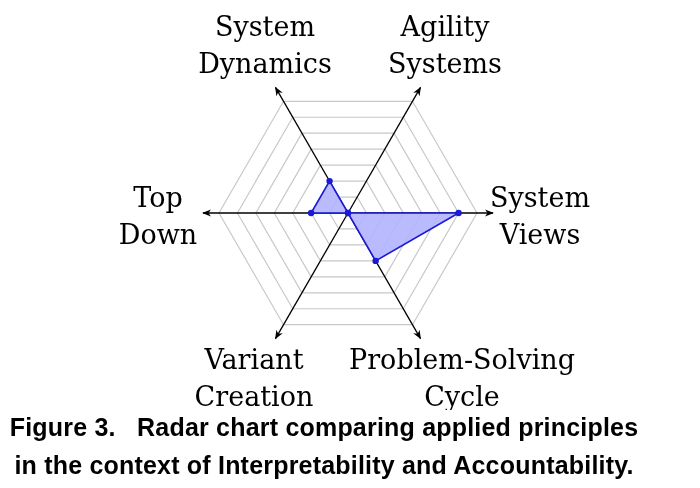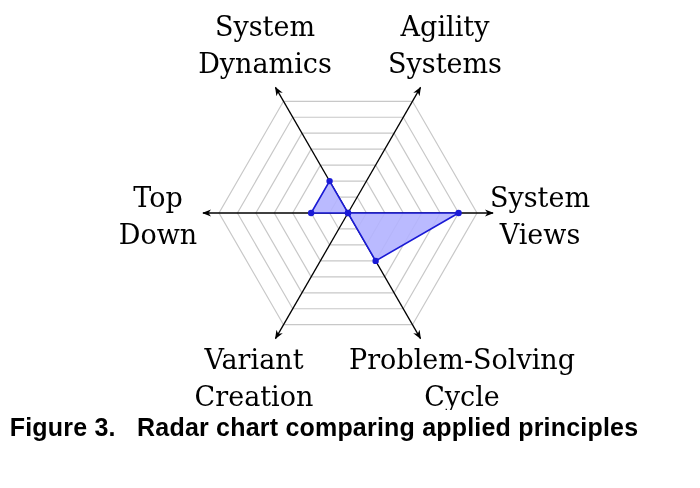--- a/index.html
+++ b/index.html
@@ -47,13 +47,14 @@
     <text x="462" y="369" text-anchor="middle" class="lbl">Problem-Solving</text>
     <text x="462" y="406" text-anchor="middle" class="lbl">Cycle</text>
     <text x="254" y="369" text-anchor="middle" class="lbl">Variant</text>
     <text x="254" y="406" text-anchor="middle" class="lbl">Creation</text>
     <text x="158" y="207" text-anchor="middle" class="lbl">Top</text>
     <text x="158" y="244" text-anchor="middle" class="lbl">Down</text>
   </svg>
 
 <div class="caption">
   <div style="white-space:pre">Figure 3.   Radar chart comparing applied principles</div>
+  <div>in the context of Interpretability and Accountability.</div>
 </div>
 
 </body></html>

